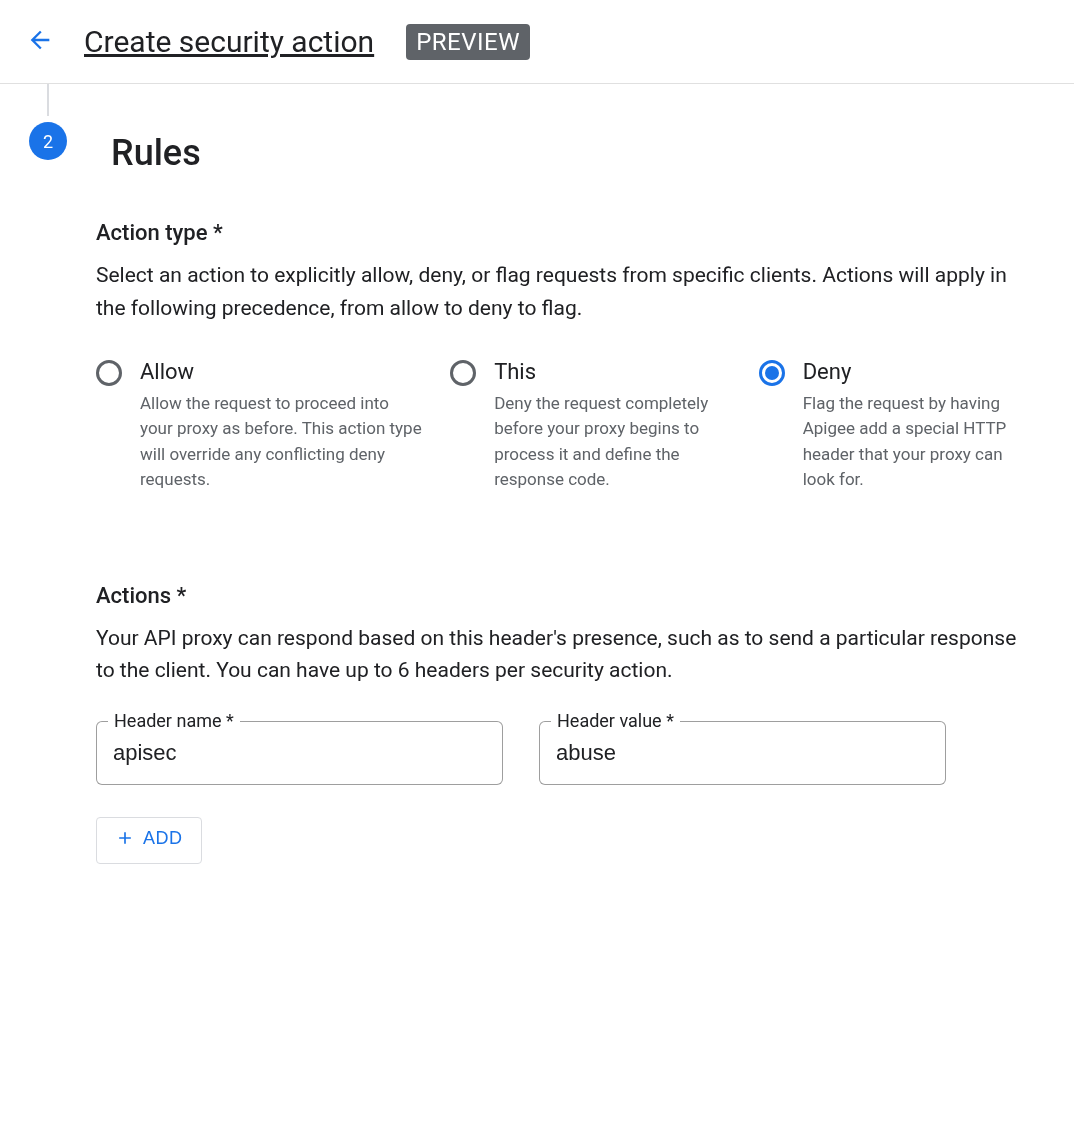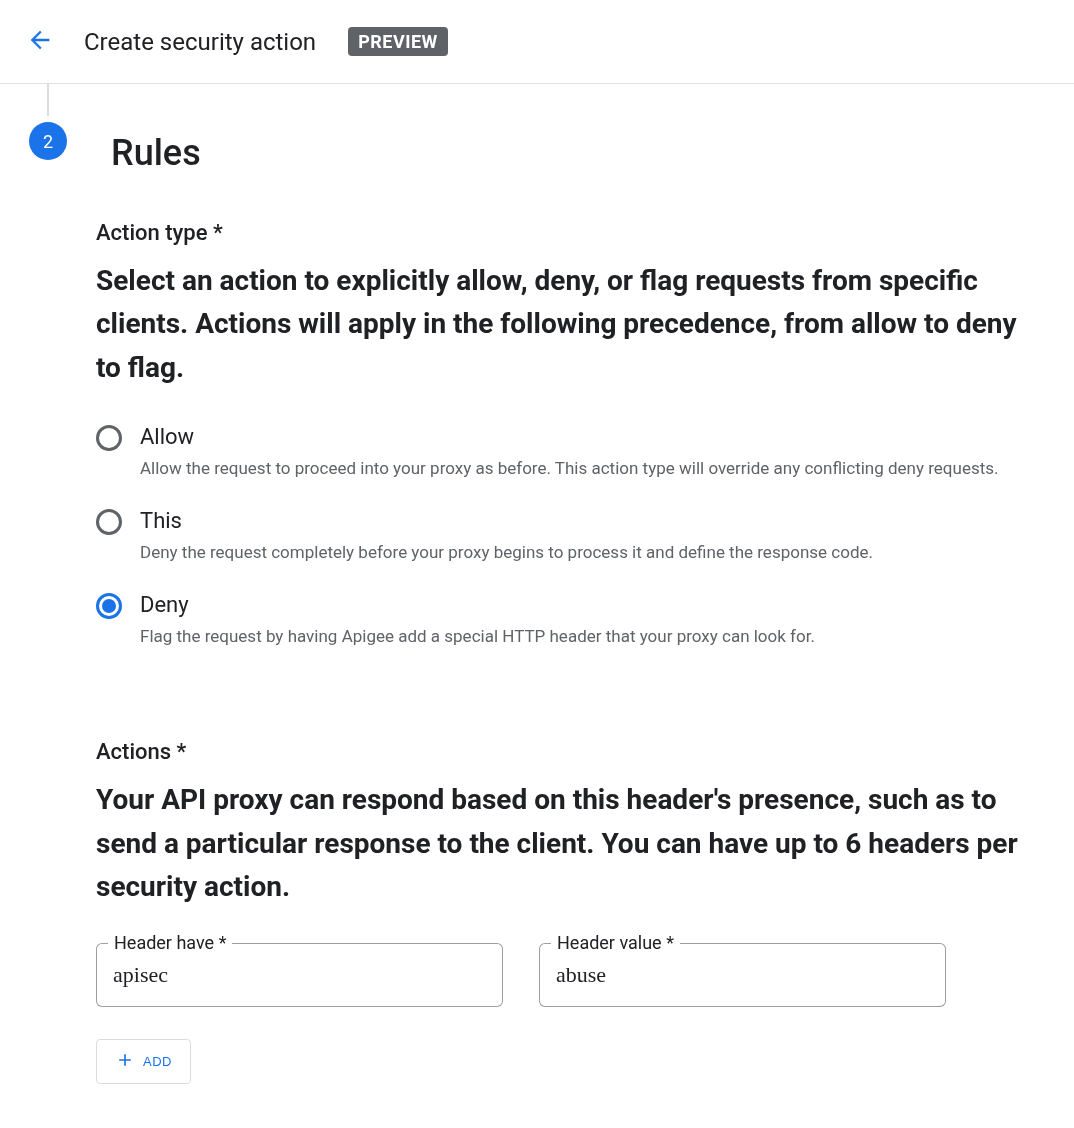--- a/index.html
+++ b/index.html
@@ -22,29 +22,30 @@
     border: none;
     padding: 6px;
     cursor: pointer;
     display: flex;
     align-items: center;
     justify-content: center;
     color: #1a73e8;
   }
   .back-btn svg { width: 28px; height: 28px; }
   .page-title {
-    font-size: 24px;
+    font-size: 30px;
     font-weight: 400;
     letter-spacing: 0;
+    text-decoration: underline;
   }
   .preview-badge {
     background: #5f6368;
     color: #fff;
-    font-size: 18px;
-    font-weight: 700;
+    font-size: 24px;
+    font-weight: 400;
     letter-spacing: 0.5px;
     padding: 4px 10px;
     border-radius: 4px;
     margin-left: 8px;
   }
   .stepper-line {
     width: 2px;
     height: 32px;
     background: #dadce0;
     margin-left: 47px;
@@ -80,27 +81,26 @@
     padding-right: 30px;
     max-width: 1050px;
   }
   .field-label {
     font-size: 22px;
     font-weight: 500;
     margin-top: 30px;
     margin-bottom: 14px;
   }
   .field-help {
-    font-size: 28px;
+    font-size: 21px;
     line-height: 1.55;
     color: #202124;
     margin-bottom: 34px;
-    font-weight: bold;
-  }
-  .radio-group { display: flex; flex-direction: column; gap: 26px; }
+  }
+  .radio-group { display: flex; flex-direction: row; gap: 26px; }
   .radio-row { display: flex; align-items: flex-start; gap: 18px; cursor: pointer; }
   .radio-circle {
     width: 26px;
     height: 26px;
     border: 3px solid #5f6368;
     border-radius: 50%;
     flex-shrink: 0;
     margin-top: 2px;
     display: flex;
     align-items: center;
@@ -140,37 +140,37 @@
     font-size: 18px;
     color: #202124;
     font-weight: 400;
   }
   .outlined-input {
     width: 100%;
     border: 1px solid rgba(0,0,0,0.38);
     border-radius: 6px;
     font-size: 22px;
     padding: 18px 16px;
-    font-family: Liberation Serif, serif;
+    font-family: Liberation Sans, sans-serif;
     color: #202124;
     background: #fff;
   }
   .header-row {
     display: flex;
     gap: 36px;
     max-width: 850px;
   }
   .add-btn {
     display: inline-flex;
-    align-items: center;
+    align-items: flex-start;
     gap: 8px;
     border: 1px solid #dadce0;
     background: #fff;
     color: #1a73e8;
-    font-size: 13px;
+    font-size: 18px;
     font-weight: 500;
     letter-spacing: 0.5px;
     padding: 10px 18px;
     border-radius: 4px;
     cursor: pointer;
     margin-top: 32px;
   }
   .add-btn svg { width: 20px; height: 20px; }
   .section-spacer { height: 60px; }
 </style>
@@ -224,21 +224,21 @@
       </div>
     </div>
 
   <div class="section-spacer"></div>
 
   <div class="field-label">Actions *</div>
   <div class="field-help">Your API proxy can respond based on this header's presence, such as to send a particular response to the client. You can have up to 6 headers per security action.</div>
 
   <div id="header-rows">
       <div class="header-row">
-        <div class="outlined-field"><span class="outlined-label">Header have *</span><input class="outlined-input" type="text" value="apisec" style=""></div>
+        <div class="outlined-field"><span class="outlined-label">Header name *</span><input class="outlined-input" type="text" value="apisec" style=""></div>
         <div class="outlined-field"><span class="outlined-label">Header value *</span><input class="outlined-input" type="text" value="abuse" style=""></div>
       </div>
     </div>
 
   <button class="add-btn">
     <span>
       <svg viewBox="0 0 24 24" fill="currentColor">
           <path d="M19 13h-6v6h-2v-6H5v-2h6V5h2v6h6z"></path>
         </svg>
     </span>

